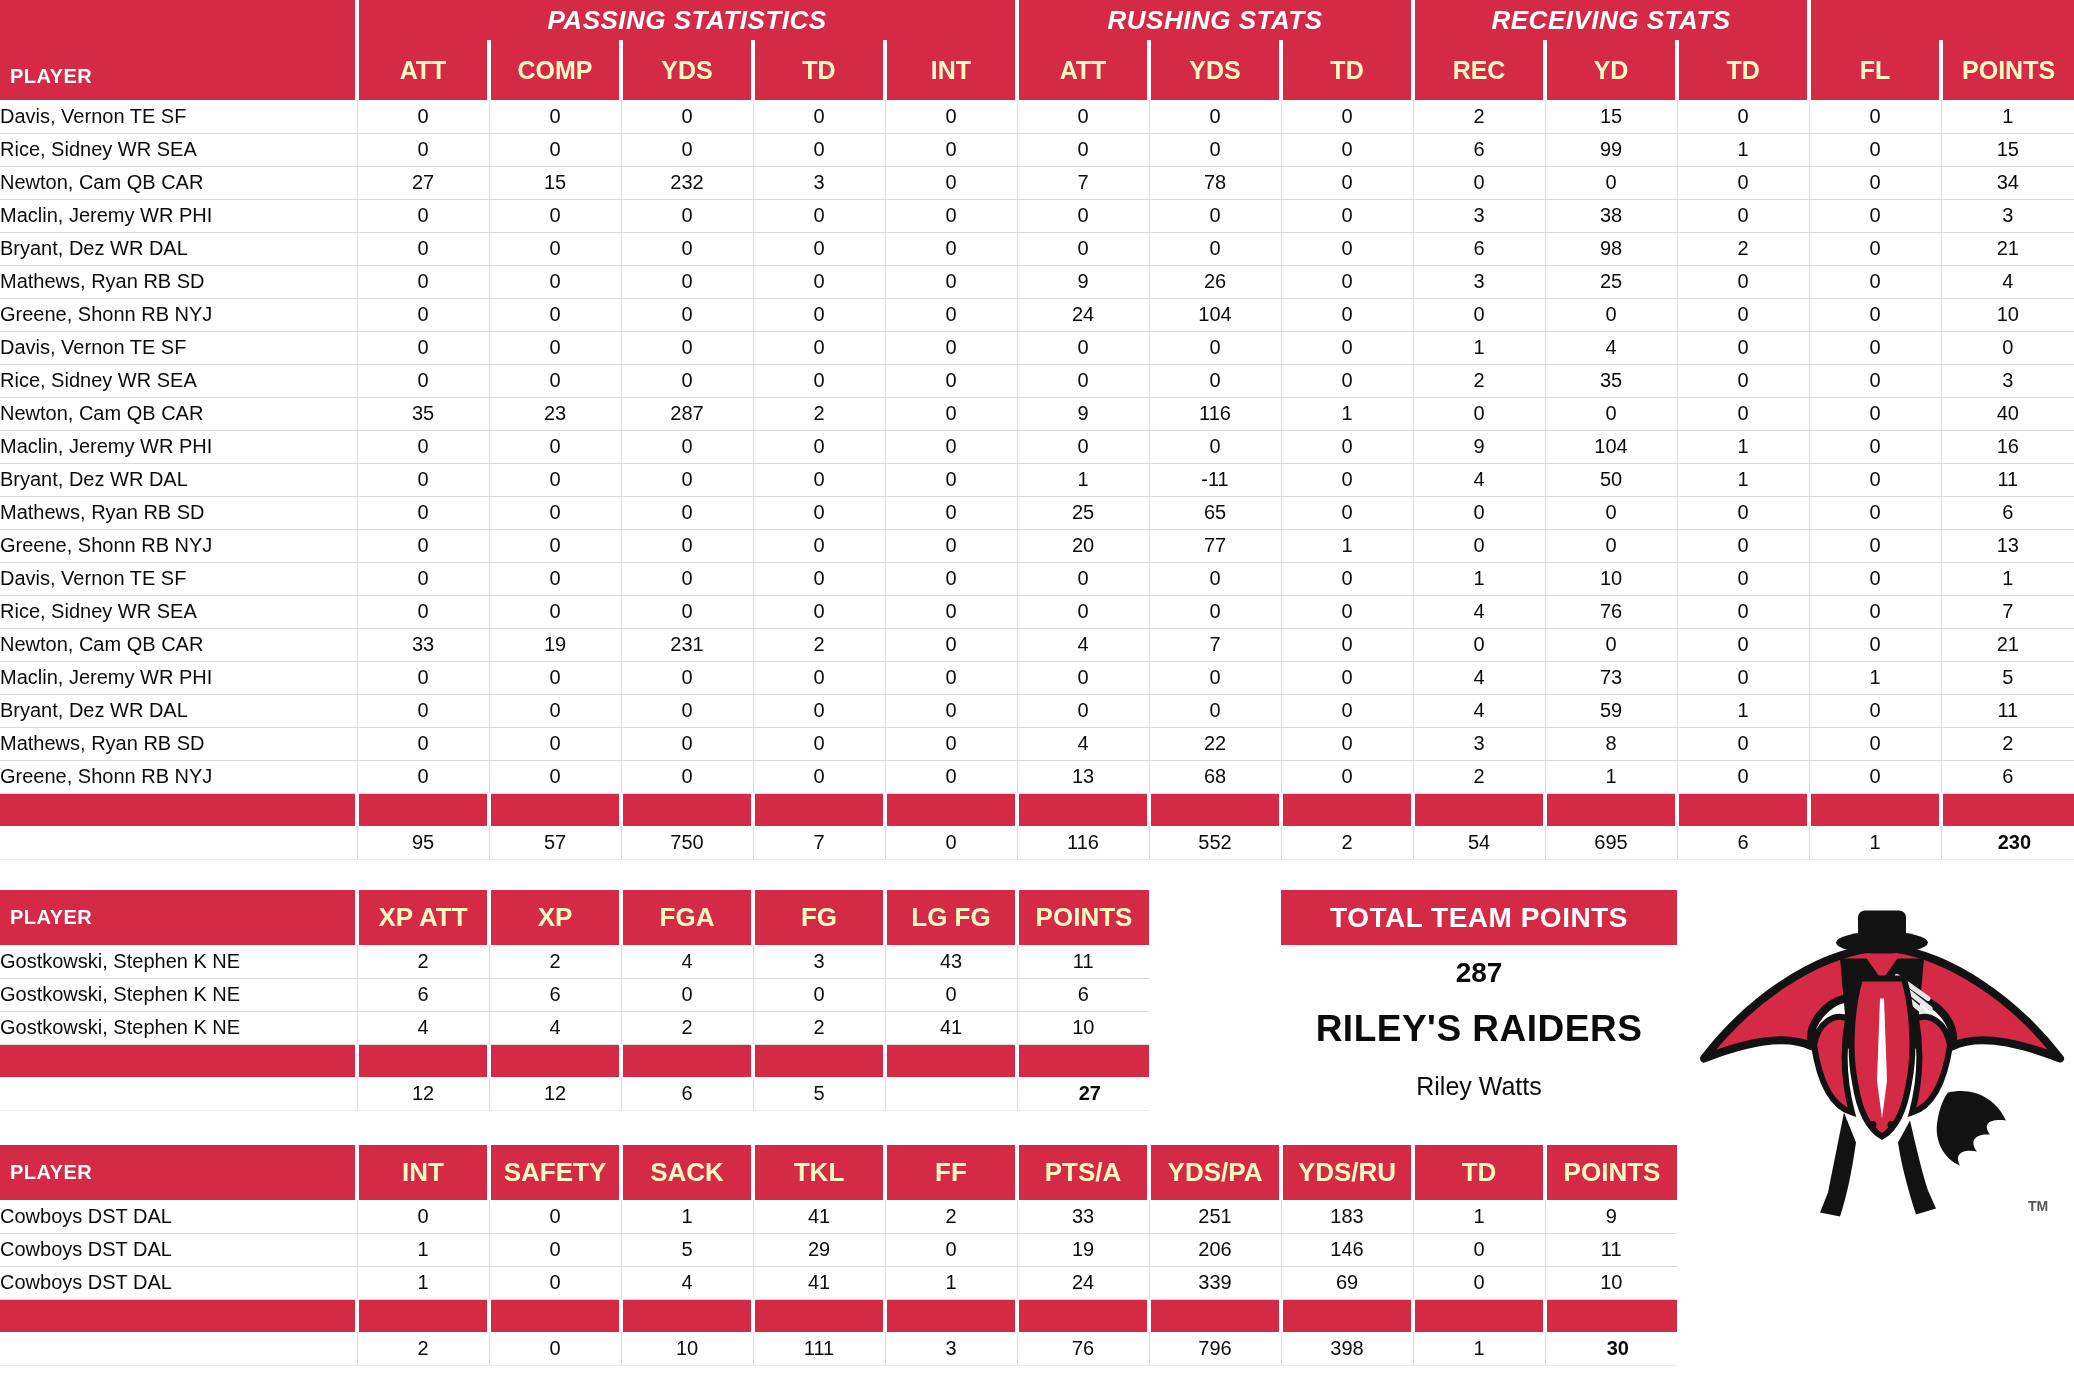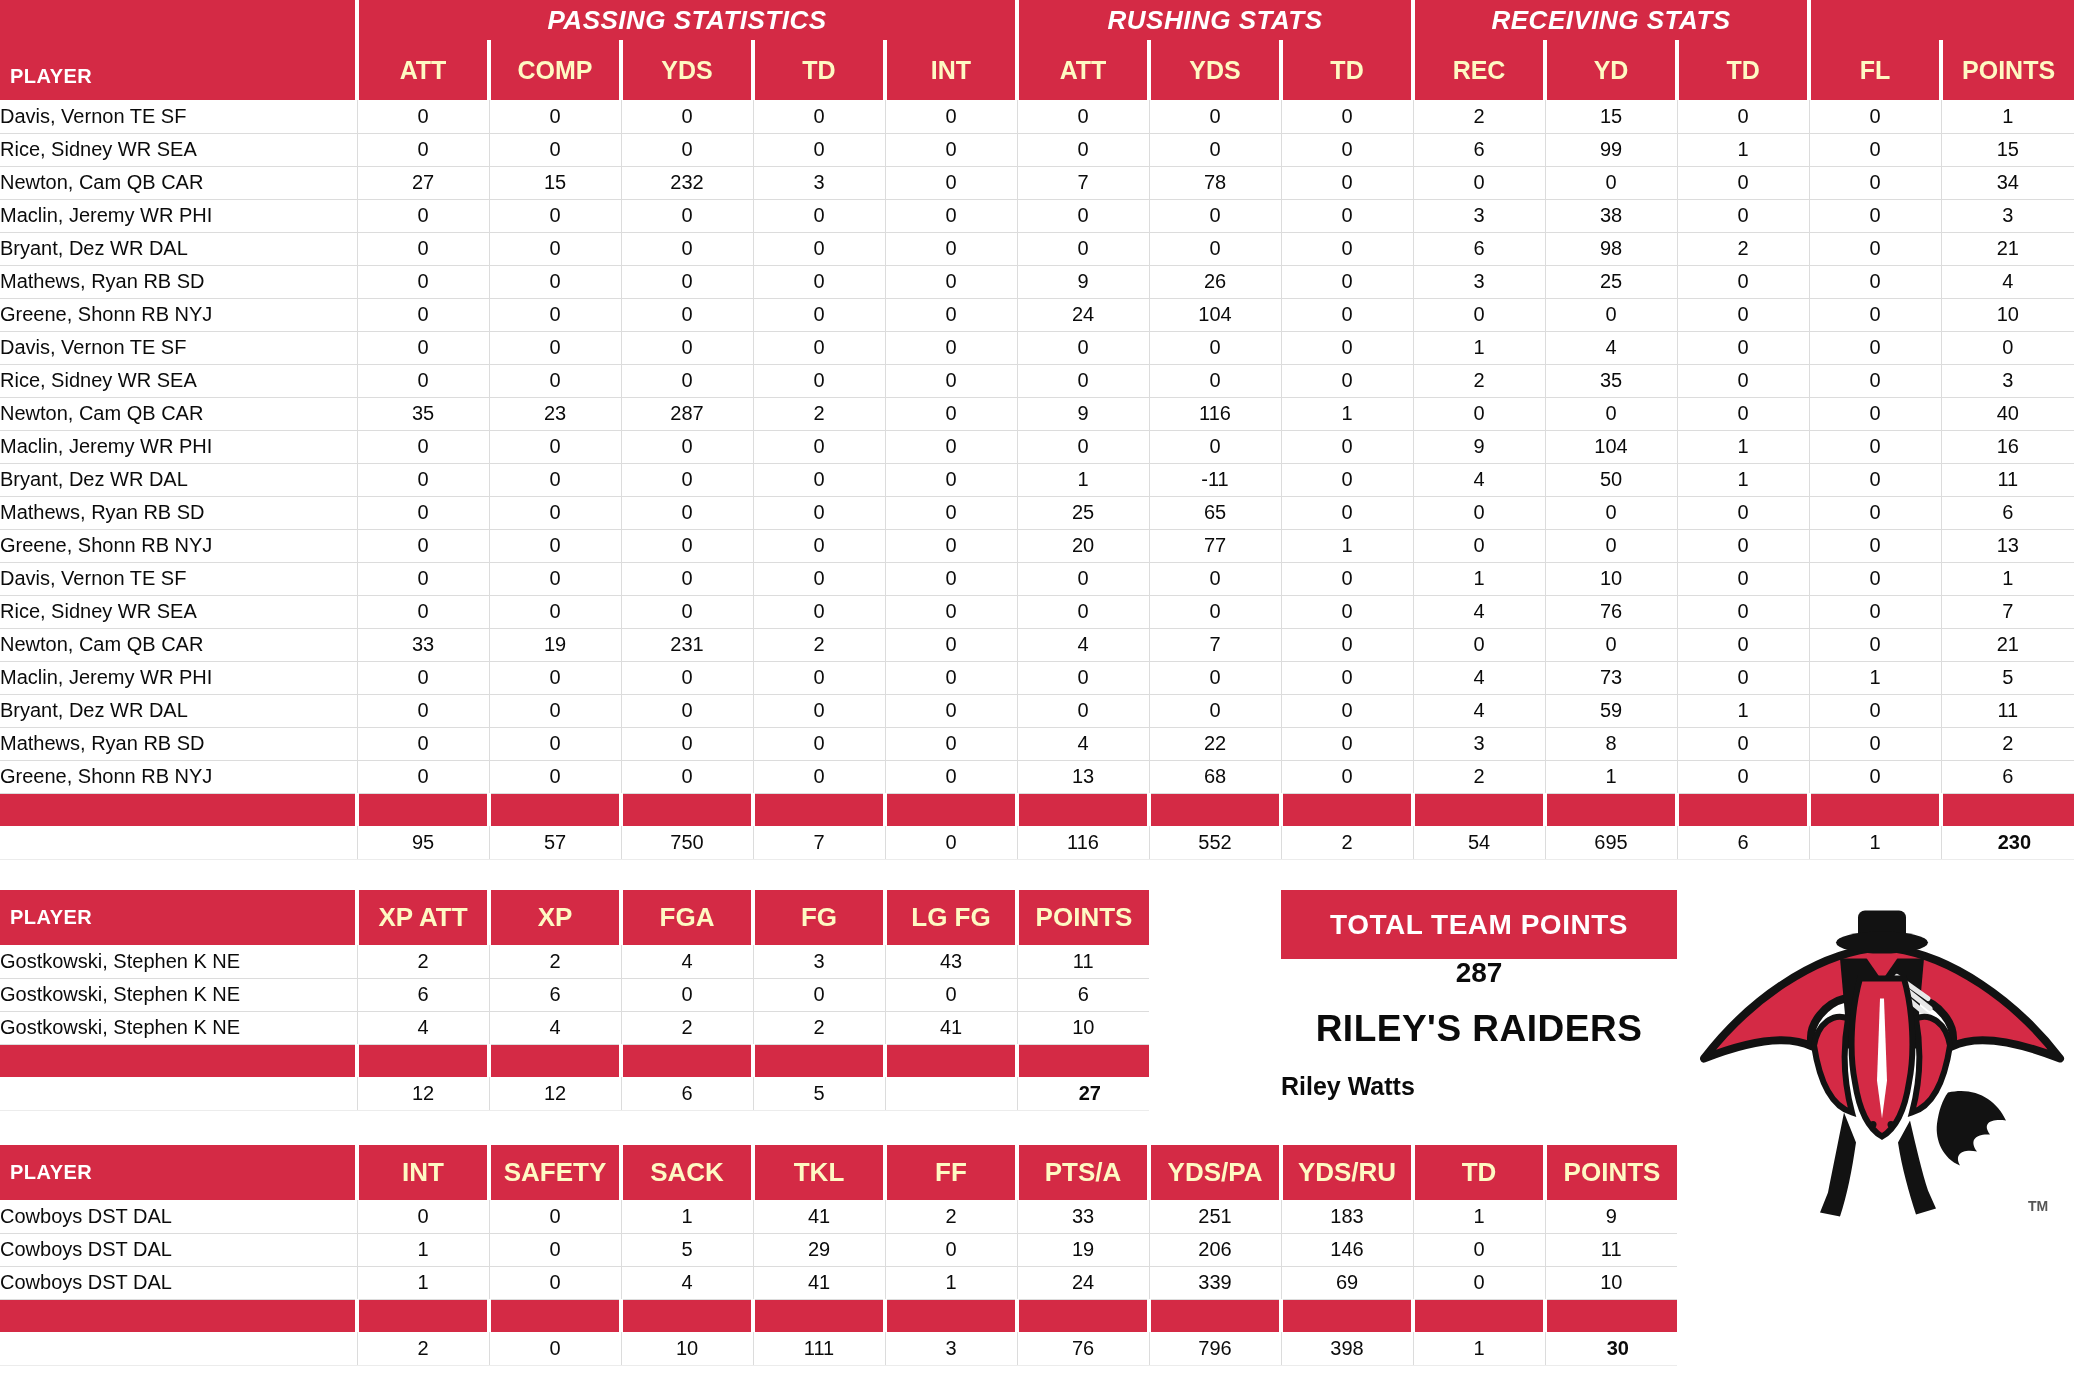--- a/index.html
+++ b/index.html
@@ -29,29 +29,29 @@
   .data-row td:last-child{border-right:none;}
   .data-row td.player{text-align:left;}
   
   .sep{height:33px;background:var(--red);}
   
   .totals-row td{height:33px;font-size:20px;text-align:center;
                  border-right:1px solid var(--grid);border-bottom:1px solid #ececec;}
   .totals-row td:last-child{border-right:none;padding-left:13px;}
   .bold{font-weight:bold;}
   
-  .team-header{position:absolute;left:1281px;top:890px;width:396px;height:69px;background:var(--red);
+  .team-header{position:absolute;left:1281px;top:890px;width:396px;height:55px;background:var(--red);
                color:#fff;font-weight:bold;font-size:28px;display:flex;align-items:center;
                justify-content:center;letter-spacing:.5px;}
   .team-total{position:absolute;left:1281px;top:957px;width:396px;text-align:center;
               font-size:28px;font-weight:bold;}
   .team-name{position:absolute;left:1281px;top:1008px;width:396px;text-align:center;
              font-size:37px;font-weight:bold;letter-spacing:.5px;}
-  .owner-name{position:absolute;left:1281px;top:1072px;width:396px;
-              font-size:25px;font-weight:bold;}
+  .owner-name{position:absolute;left:1281px;top:1072px;width:396px;text-align:center;
+              font-size:25px;font-weight:normal;}
   .logo-wrap{position:absolute;left:1692px;top:878px;width:380px;height:345px;}
 </style>
 </head>
 <body>
 
 <div class="sheet">
 
   <table class="stats-table" id="offense" style="left:0;top:0;width:2074px;">
       <colgroup>
         <col style="width: 357px;">

